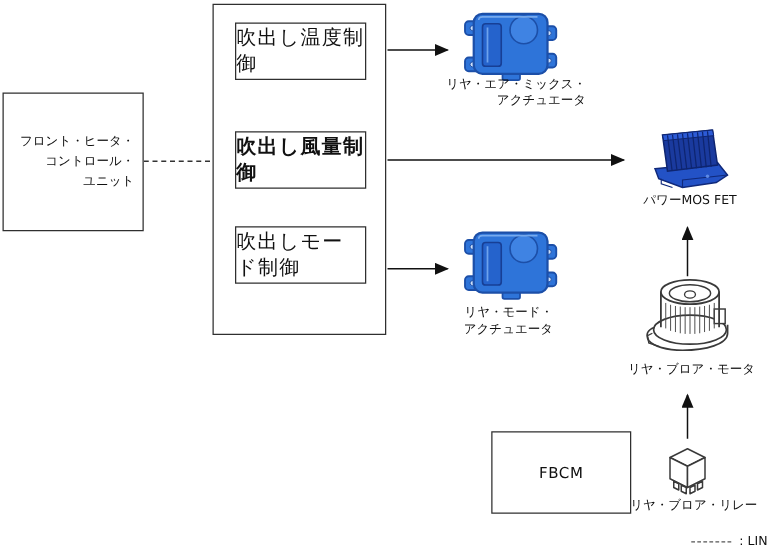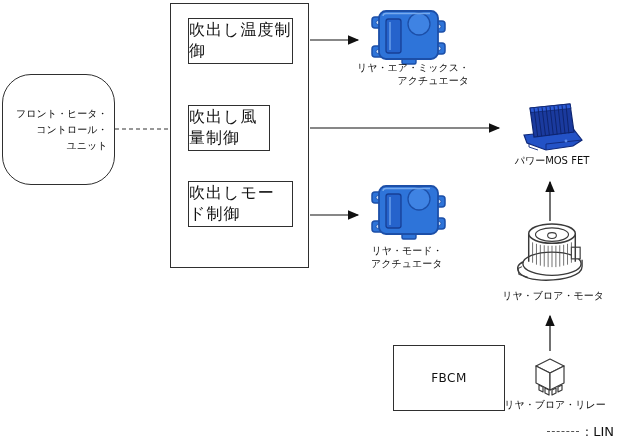--- a/index.html
+++ b/index.html
@@ -20,21 +20,21 @@
   .inner-box{
     position:absolute;border:1px solid #2f2f2f;background:#fff;box-sizing:border-box;
     display:flex;align-items:center;justify-content:center;
     font-size:16px;letter-spacing:1px;color:#111;
   }
   #front-unit-label{line-height:1.6;}
   #fbcm-box{font-size:12px;letter-spacing:.5px;}
   #connectors{position:absolute;left:0;top:0;pointer-events:none;}
   #legend{
     position:absolute;right:4px;bottom:3px;display:flex;align-items:center;gap:6px;
-    font-size:13px;color:#111;
+    font-size:10px;color:#111;
   }
   #legend .dash{display:inline-block;width:32px;border-top:1.5px dashed #555;height:0;}
 </style>
 </head>
 <body>
 
 <div id="stage">
 
   <svg width="0" height="0" style="position:absolute" aria-hidden="true">
     <defs>
@@ -125,31 +125,31 @@
     </defs>
     <line x1="115" y1="129" x2="170" y2="129" stroke="#333" stroke-width="1.1" stroke-dasharray="4,3"></line>
     <line x1="310" y1="40" x2="358" y2="40" stroke="#111" stroke-width="1.2" marker-end="url(#ah)"></line>
     <line x1="310" y1="128" x2="499" y2="128" stroke="#111" stroke-width="1.2" marker-end="url(#ah)"></line>
     <line x1="310" y1="215" x2="358" y2="215" stroke="#111" stroke-width="1.2" marker-end="url(#ah)"></line>
     <line x1="550" y1="221" x2="550" y2="182" stroke="#111" stroke-width="1.2" marker-end="url(#ah)"></line>
     <line x1="550" y1="351" x2="550" y2="316" stroke="#111" stroke-width="1.2" marker-end="url(#ah)"></line>
     <line x1="448" y1="378" x2="490" y2="378" stroke="#111" stroke-width="1.2" marker-end="url(#ah)"></line>
   </svg>
 
-  <div class="box" style="left:2px;top:74px;width:113px;height:111px;justify-content:flex-start;border-radius:29px;">
+  <div class="box" style="left:2px;top:74px;width:113px;height:111px;justify-content:flex-start;">
     <div id="front-unit-label" class="pre" style="padding-left:13px;font-size:10px;">フロント・ヒータ・
 コントロール・
 ユニット</div>
   </div>
 
   <div class="box thick" style="left:170px;top:3px;width:139px;height:265px;"></div>
   <div class="inner-box" style="left:188px;top:18px;width:105px;height:46px;">
     <span>吹出し温度制御</span>
   </div>
-  <div class="inner-box" style="left:188px;top:105px;width:82px;height:46px;">
+  <div class="inner-box" style="left:188px;top:105px;width:105px;height:46px;font-weight:bold;">
     <span>吹出し風量制御</span>
   </div>
   <div class="inner-box" style="left:188px;top:181px;width:105px;height:46px;">
     <span>吹出しモード制御</span>
   </div>
 
   <svg class="abs" style="left:370px;top:8px;" width="78" height="60">
       <use href="#sym-actuator"></use>
     </svg>
   <div class="lbl pre" style="left:357px;top:61px;">リヤ・エア・ミックス・

